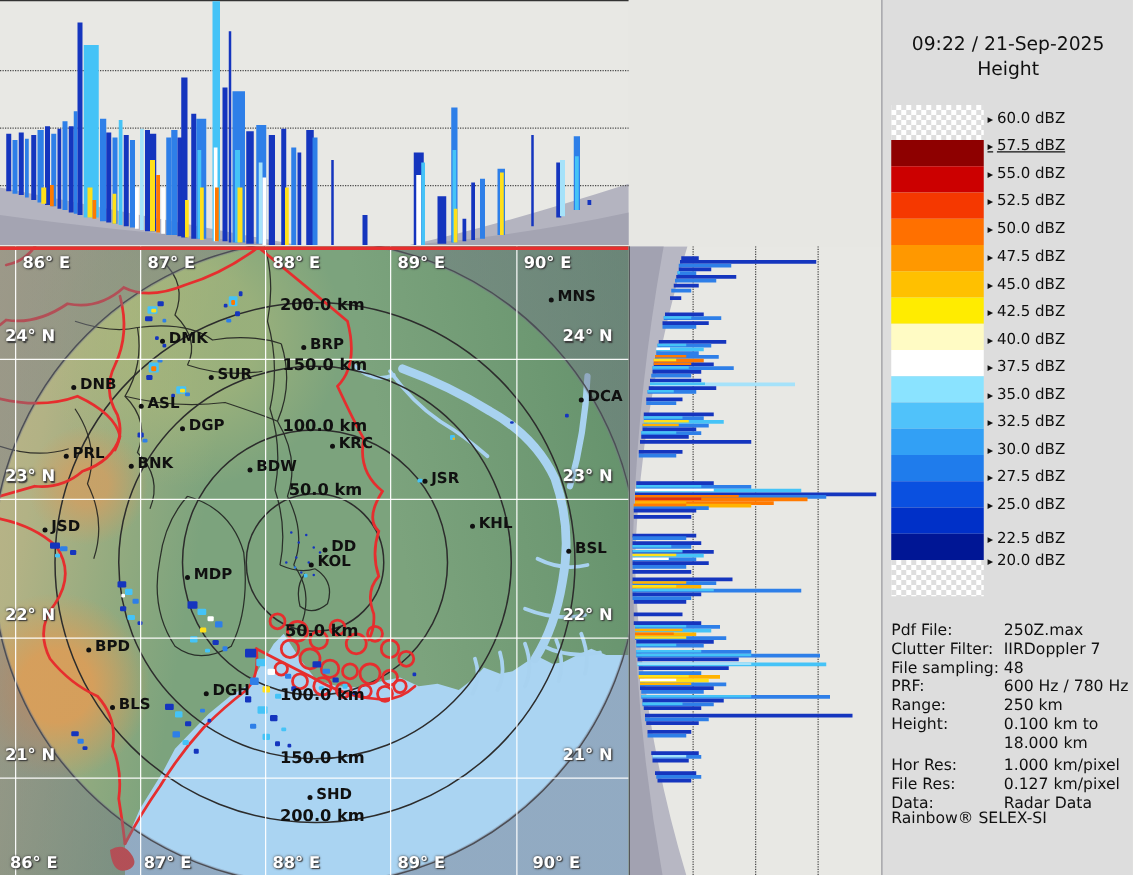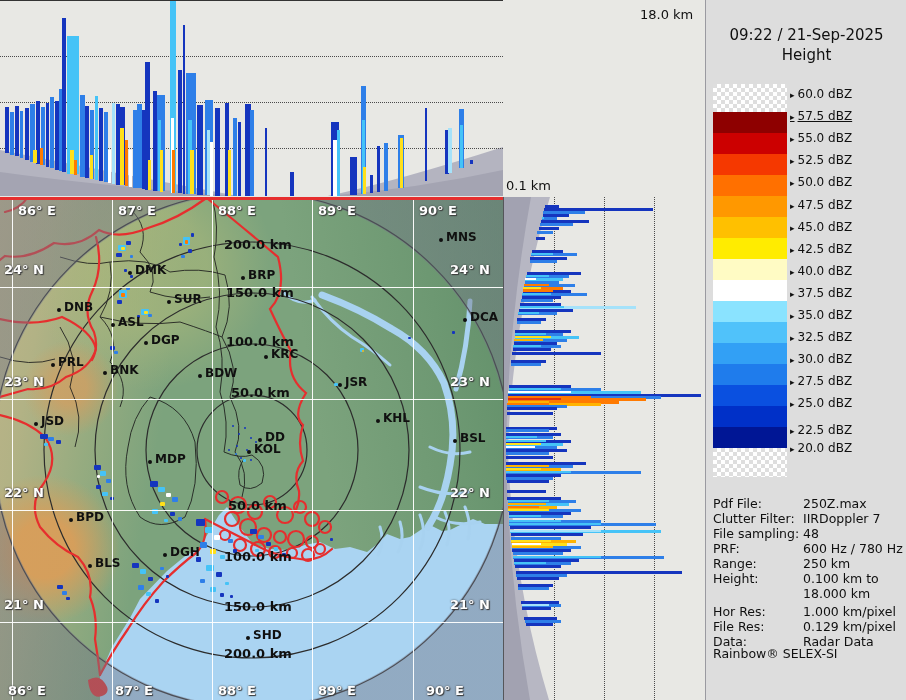--- a/index.html
+++ b/index.html
@@ -138,24 +138,20 @@
         <div class="bar" style="left: 228px; top: 150px; width: 3px; height: 45.9748px; background: rgb(255, 224, 26);"></div>
         <div class="bar" style="left: 333px; top: 140px; width: 4px; height: 55.9599px; background: rgb(255, 255, 255);"></div>
         <div class="bar" style="left: 337px; top: 130px; width: 3px; height: 65.8841px; background: rgb(69, 195, 247);"></div>
         <div class="bar" style="left: 362px; top: 120px; width: 3px; height: 74.2001px; background: rgb(69, 195, 247);"></div>
         <div class="bar" style="left: 363px; top: 167px; width: 3px; height: 27.0911px; background: rgb(255, 224, 26);"></div>
         <div class="bar" style="left: 400px; top: 138px; width: 3px; height: 49.801px; background: rgb(255, 224, 26);"></div>
         <div class="bar" style="left: 460px; top: 125px; width: 3px; height: 43.2668px; background: rgb(69, 195, 247);"></div>
       </div>
   </div>
 
-  <div class="abs" id="gap-area">
-    <div class="axis-label" style="left:137px;top:7px">18.0 km</div>
-    <div class="axis-label" style="left:3px;top:178px">0.1 km</div>
-  </div>
 
   <div class="abs" id="map-panel">
     <svg class="abs" width="503" height="503" style="left:0;top:0">
 
       <polygon points="100,505 100,478 112,450 130,421 140,402 167,374 184,360 200,350 213,328 219,318 227,310 240,330 253,347 270,352 287,353 305,348 320,345 335,352 350,350 367,355 380,345 387,337 400,342 410,340 422,332 430,328 442,334 450,333 462,327 473,322 485,327 503,327 503,505" fill="#AAD4F2"></polygon>
 
       <g stroke="#A8D2F0" fill="none" stroke-linecap="round">
         <path d="M322,98 Q360,112 392,132 Q428,152 444,186 Q458,226 450,268 Q444,305 428,330" stroke-width="7"></path>
         <path d="M470,104 Q468,150 456,192" stroke-width="5"></path>
         <path d="M283,95 Q298,110 315,103" stroke-width="3"></path>
@@ -661,20 +657,20 @@
         <div class="meta-label" style="top: 541px;">PRF:</div>
         <div class="meta-value" style="top: 541px;">600 Hz / 780 Hz</div>
         <div class="meta-label" style="top: 556px;">Range:</div>
         <div class="meta-value" style="top: 556px;">250 km</div>
         <div class="meta-label" style="top: 571px;">Height:</div>
         <div class="meta-value" style="top: 571px;">0.100 km to</div>
         <div class="meta-value" style="top: 586px;">18.000 km</div>
         <div class="meta-label" style="top: 604px;">Hor Res:</div>
         <div class="meta-value" style="top: 604px;">1.000 km/pixel</div>
         <div class="meta-label" style="top: 619px;">File Res:</div>
-        <div class="meta-value" style="top: 619px;">0.129 km/pixel</div>
+        <div class="meta-value" style="top: 619px;">0.127 km/pixel</div>
         <div class="meta-label" style="top: 634px;">Data:</div>
         <div class="meta-value" style="top: 634px;">Radar Data</div>
       </div>
     <div class="meta-label" style="top:646px">Rainbow® SELEX-SI</div>
   </div>
 
 </div>
 
 </body></html>

